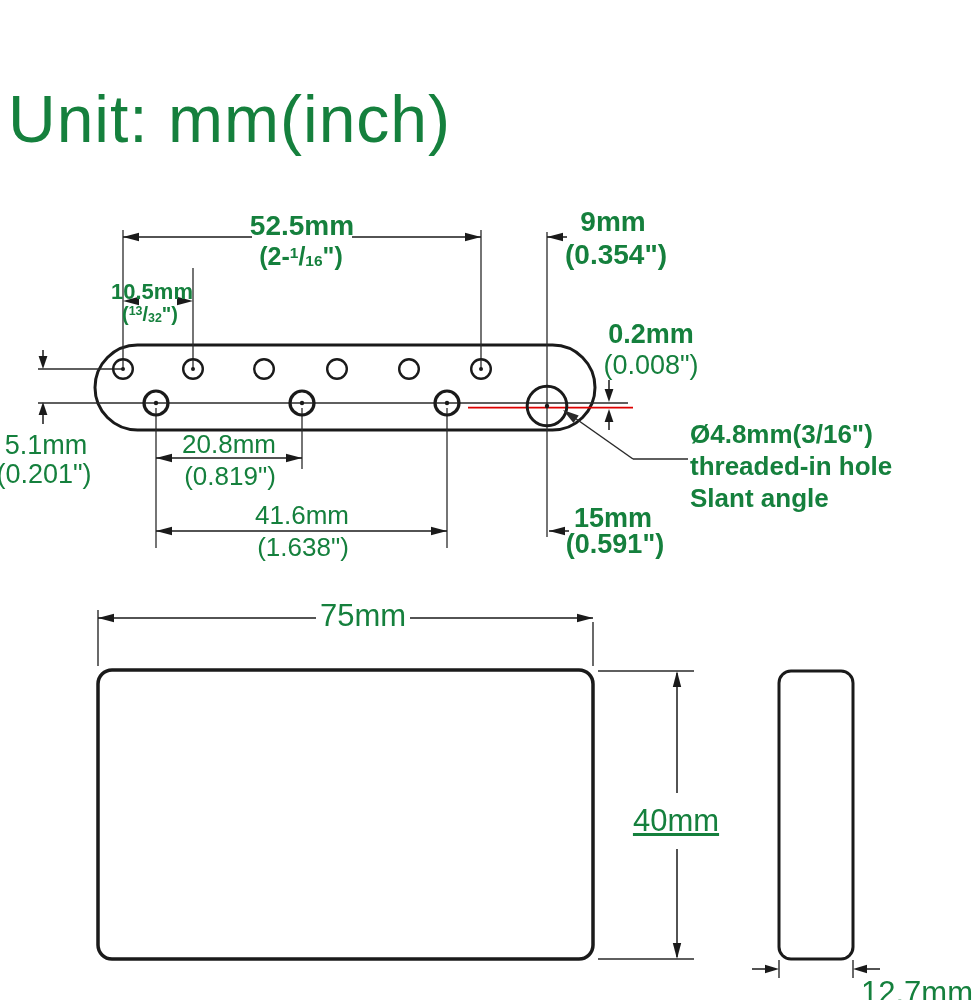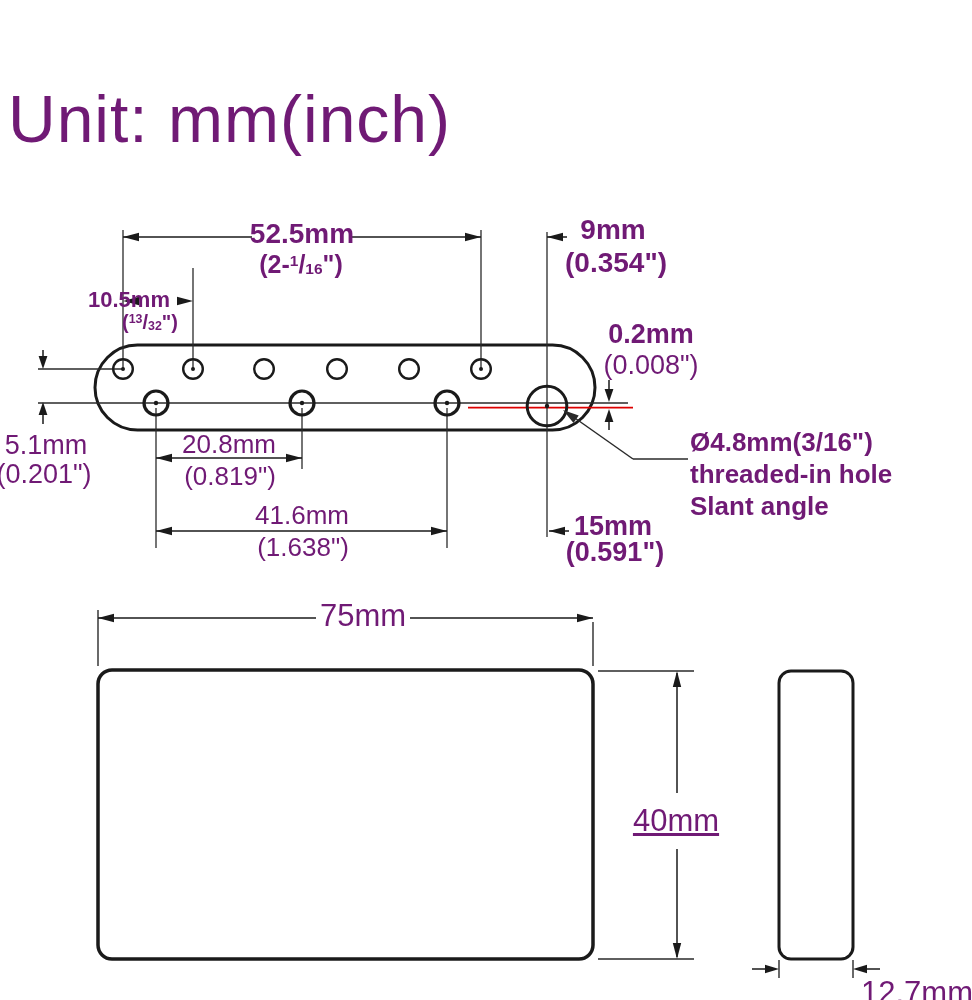--- a/index.html
+++ b/index.html
@@ -1,23 +1,23 @@
 <!DOCTYPE html>
 <html><head>
 <meta charset="utf-8">
 <style>
   html,body{margin:0;padding:0;background:#ffffff;}
   #stage{
     position:relative;width:972px;height:1000px;background:#ffffff;overflow:hidden;
     font-family:"Liberation Sans", sans-serif;color:#181818;
   }
   #drawing{position:absolute;left:0;top:0;}
-  .lbl{position:absolute;white-space:nowrap;color:#701a75;line-height:1.08;}
+  .lbl{position:absolute;white-space:nowrap;color:#15803d;line-height:1.08;}
   .ctr{transform:translateX(-50%);text-align:center;}
-  .b{font-weight:bold;margin-top:8px;}
+  .b{font-weight:bold;}
   .title{font-size:66px;letter-spacing:1px;}
   .fs28{font-size:28px;} .fs27{font-size:27px;} .fs26{font-size:26px;}
   .fs25{font-size:25px;} .fs22{font-size:22px;} .fs20{font-size:20px;}
   .fs31{font-size:31px;}
   .callout{line-height:32px;}
   .fnum{font-size:0.62em;vertical-align:0.45em;}
   .fden{font-size:0.62em;vertical-align:-0.05em;}
 </style>
 </head>
 <body>
@@ -167,21 +167,21 @@
     </g>
   </svg>
 
   <div class="lbl title" style="left:8px;top:84px;">Unit: mm(inch)</div>
 
   <div class="lbl ctr b fs28" style="left:302px;top:211px;">52.5mm</div>
   <div class="lbl ctr b fs25" style="left:301px;top:243px;">
     <span>(2-</span><span class="fnum">1</span><span>/</span><span class="fden">16</span><span>")</span>
   </div>
 
-  <div class="lbl ctr b fs22" style="left:129px;top:280px;">10.5mm</div>
+  <div class="lbl ctr b fs22" style="left:152px;top:280px;">10.5mm</div>
   <div class="lbl ctr b fs20" style="left:150px;top:304px;">
     <span>(</span><span class="fnum">13</span><span>/</span><span class="fden">32</span><span>")</span>
   </div>
 
   <div class="lbl ctr b fs28" style="left:613px;top:207px;">9mm</div>
   <div class="lbl ctr b fs28" style="left:616px;top:240px;">(0.354")</div>
 
   <div class="lbl ctr fs27" style="left:651px;top:320px;font-weight:bold;">0.2mm</div>
   <div class="lbl ctr fs27" style="left:651px;top:351px;">(0.008")</div>
 

